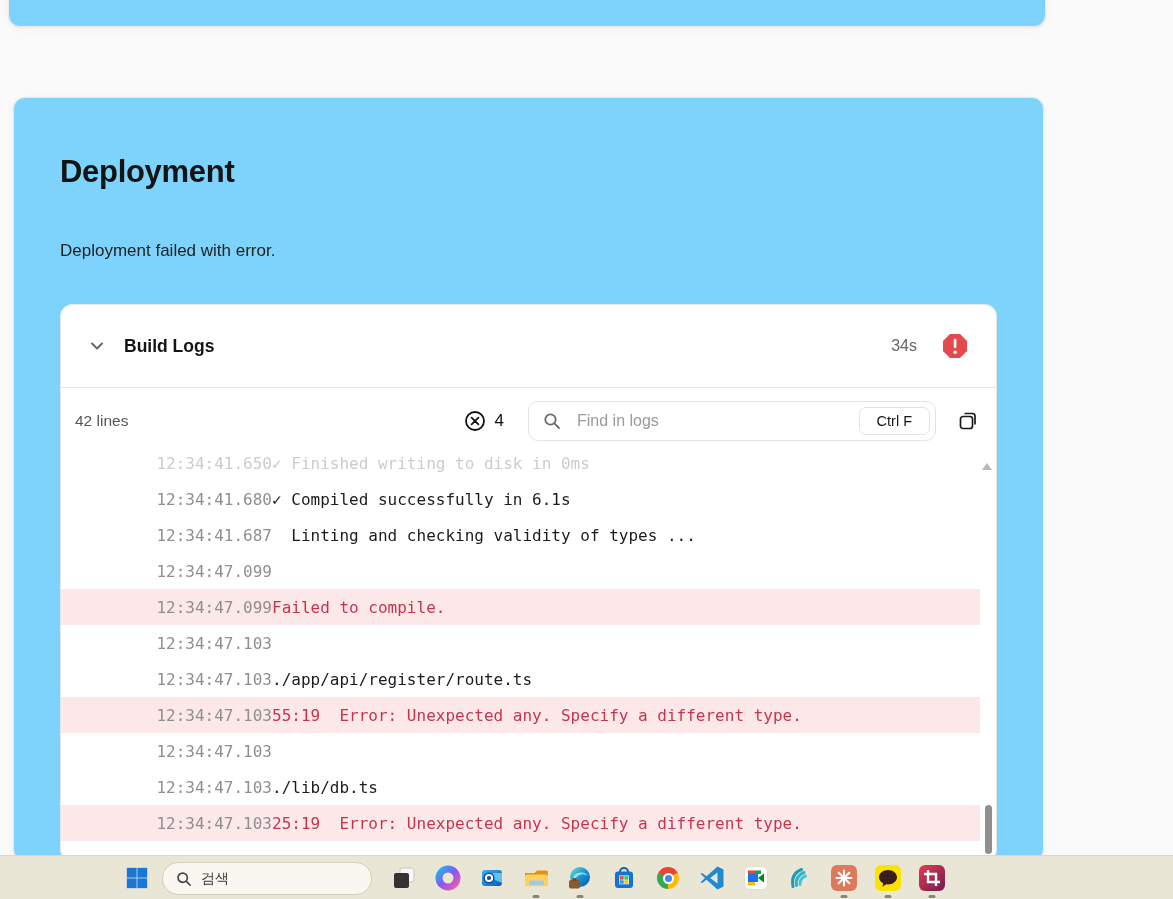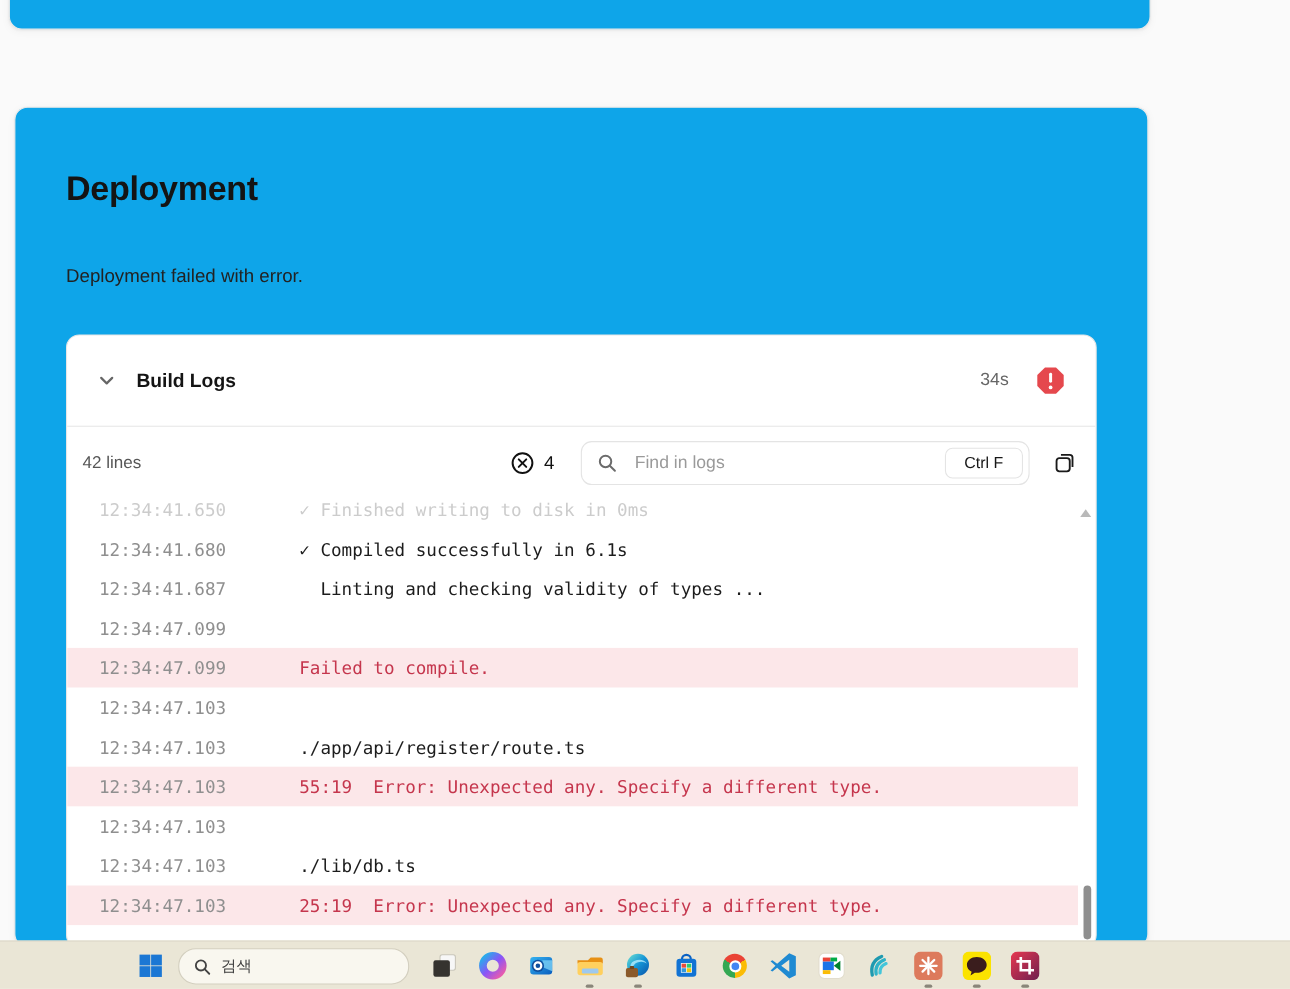--- a/index.html
+++ b/index.html
@@ -1,21 +1,21 @@
 <!DOCTYPE html>
 <html><head>
 <meta charset="utf-8">
 <style>
   * { margin:0; padding:0; box-sizing:border-box; }
   html,body { background:#fafafa; }
   .screen {
     position:relative; width:1173px; height:899px; overflow:hidden;
     background:#fafafa; font-family:"Liberation Sans", sans-serif;
   }
-  .card { background:#0ea5e9; border:1px solid #e9e9e9; border-radius:12px;
+  .card { background:#7dd3fc; border:1px solid #e9e9e9; border-radius:12px;
     box-shadow:0 1px 2px rgba(0,0,0,.04), 0 2px 8px rgba(0,0,0,.04); }
   .card-top { position:absolute; left:8px; top:-24px; width:1038px; height:51px; }
   .card-main { position:absolute; left:13px; top:97px; width:1031px; height:764px; }
 
   .page-title { position:absolute; left:46px; top:56px; font-size:31px; font-weight:700;
     color:#141414; letter-spacing:-0.3px; }
   .page-subtitle { position:absolute; left:46px; top:143px; font-size:17px; color:#222;text-align:center; }
 
   .panel { position:absolute; left:46px; top:206px; width:937px; height:558px;
     border:1px solid #e6e6e6; border-radius:12px; background:#fff; overflow:hidden; }
@@ -36,21 +36,21 @@
     font-family:"Liberation Sans", sans-serif; margin-left:16px; min-width:0; background:transparent; }
   .search-box input::placeholder { color:#9a9a9a; }
   .kbd { border:1px solid #e4e4e4; border-radius:7px; padding:5px 17px; font-size:14.5px;
     color:#171717; background:#fff; white-space:nowrap; }
   .copy-btn { margin-left:20px; display:flex; align-items:center; cursor:pointer; }
 
   .log-area { position:relative; height:408px; overflow:hidden;
     font-family:"DejaVu Sans Mono", monospace; }
   .log-rows { }
   .log-row { height:36px; display:flex; align-items:center; padding-left:29px;
-    margin-right:16px; font-size:16px; }
+    margin-right:16px; font-size:16px;text-align:right; }
   .log-row .lt { width:182px; flex-shrink:0; color:#8f8f8f; }
   .log-row .lm { white-space:pre; color:#1c1c1c; }
   .log-row.error { background:#fce7e9; }
   .log-row.error .lm { color:#c5364d; }
   .log-row.clipped { margin-top:-8px; }
   .log-row.clipped .lt, .log-row.clipped .lm { color:#cccccc; }
 
   .scroll-up { position:absolute; top:10px; right:4px; width:0; height:0;
     border-left:5px solid transparent; border-right:5px solid transparent;
     border-bottom:7px solid #b9b9b9; }

